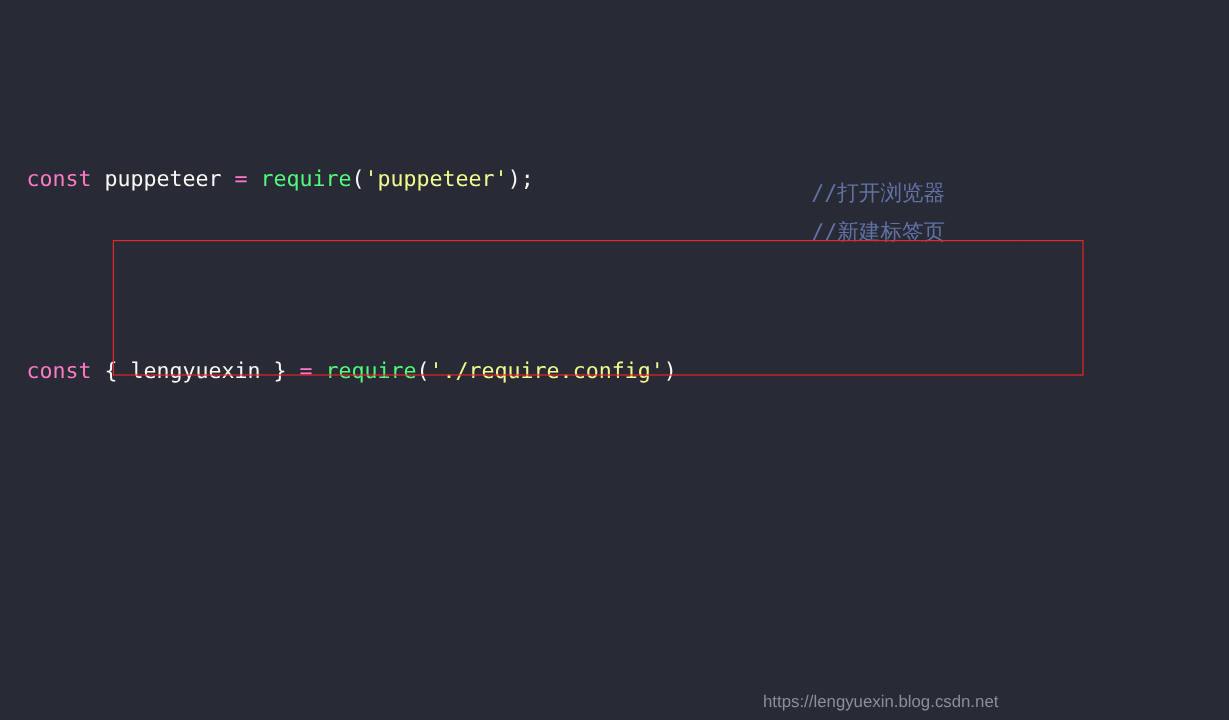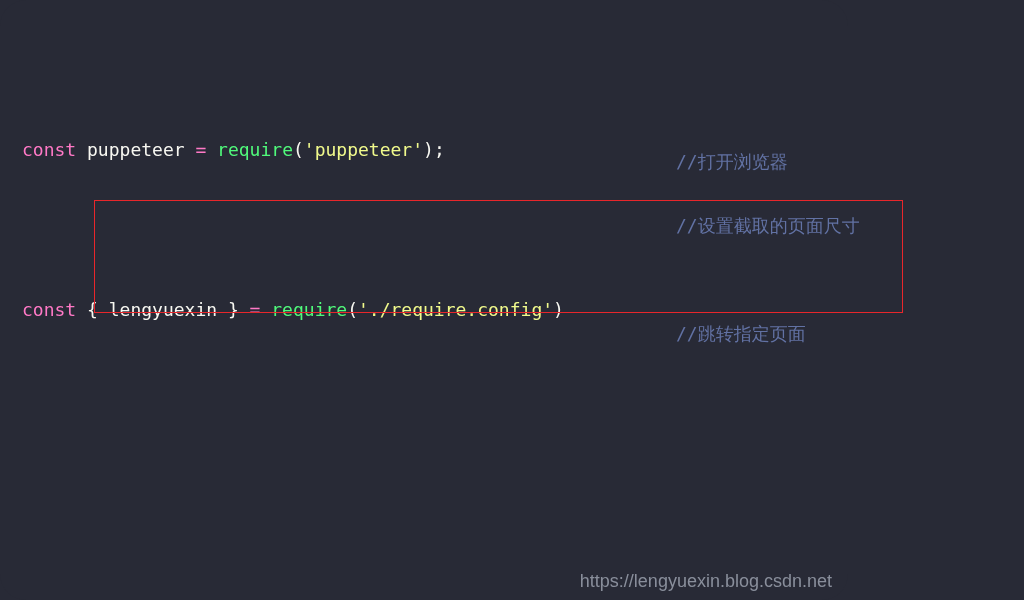--- a/index.html
+++ b/index.html
@@ -65,21 +65,21 @@
     box-sizing: border-box;
     pointer-events: none;
   }
 
   #watermark {
     position: absolute;
     right: 16px;
     bottom: 8px;
     color: #9aa0ad;
     font-family: "Liberation Sans", sans-serif;
-    font-size: 18px;
+    font-size: 14px;
     opacity: 0.85;
   }
 </style>
 </head>
 <body>
 
 <div id="editor">
 
   <div class="code-area">
 
@@ -142,20 +142,19 @@
 
     
     
 
     
     
 
   </div>
 
   <div class="comment-col" style="top:146px;">//打开浏览器</div>
-  <div class="comment-col" style="top:210px;">//设置截取的页面尺寸</div>
-  <div class="comment-col" style="top:318px;">//跳转指定页面</div>
+  <div class="comment-col" style="top:178px;">//新建标签页</div>
 
   <div id="red-box"></div>
 
   <div id="watermark">https://lengyuexin.blog.csdn.net</div>
 
 </div>
 
 </body></html>

